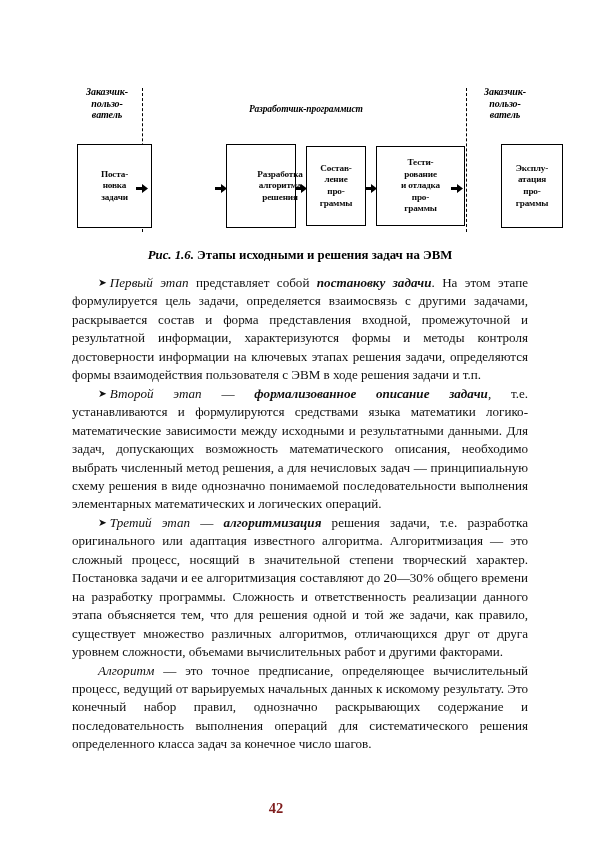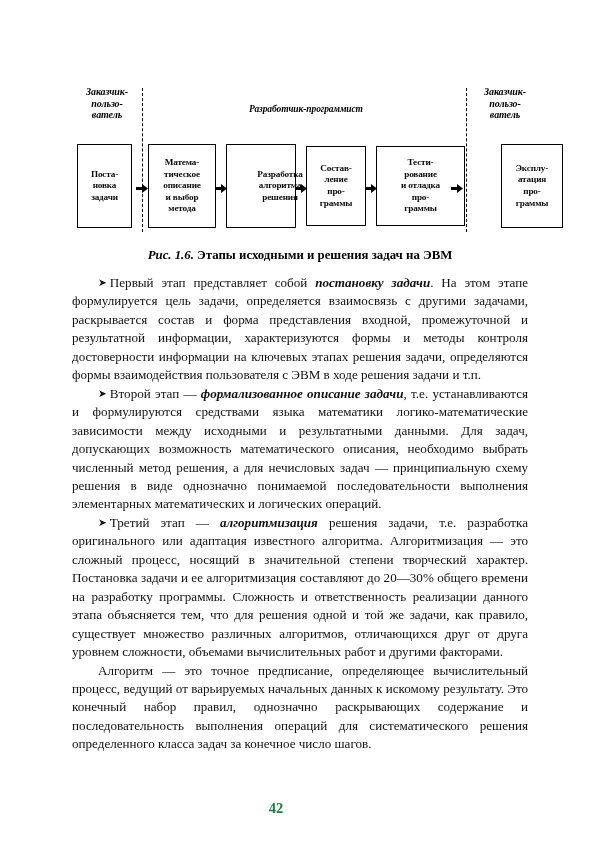--- a/index.html
+++ b/index.html
@@ -81,21 +81,21 @@
     padding: 1px 2px;
   }
   .node-text {
     font-weight: bold;
     font-size: 9.2px;
     line-height: 11.6px;
     text-align: center;
     white-space: pre-line;
     letter-spacing: -0.15px;
   }
-  .node.n1 { left: 1px;   width: 55px; }
+  .node.n1 { left: 1px;   width: 75px; }
   .node.n2 { left: 72px;  width: 68px; }
   .node.n3 { left: 150px; width: 70px; padding-left: 40px; }
   .node.n4 { left: 230px; width: 60px; top: 2px; height: 80px; }
   .node.n5 { left: 300px; width: 89px; top: 2px; height: 80px; }
   .node.n6 { left: 396px; width: 62px; margin-left: 29px; }
 
   .arrow {
     position: absolute;
     top: 40px;
     width: 12px;
@@ -139,32 +139,32 @@
     text-justify: inter-word;
     text-indent: 26px;
     color: #101010;
     hyphens: manual;
   }
   p.para .bullet {
     font-size: 10.5px;
     vertical-align: 1px;
     letter-spacing: 3px;
   }
-  .it   { }
+  .it   { font-style: italic; }
   .bi   { font-style: italic; font-weight: bold; }
 
   .page-number {
     position: absolute;
     left: 0;
     top: 800px;
     width: 552px;
     text-align: center;
     font-size: 14.5px;
     font-weight: bold;
-    color: #15803d;
+    color: #7f1d1d;
   }
 </style>
 </head>
 <body>
 
 <div class="page">
 
   <div class="figure">
 
     <div class="role-band role-left">
@@ -185,27 +185,20 @@
 
     <div class="divider d1"></div>
     <div class="divider d2"></div>
 
     <div class="boxrow">
 
       <div class="node n1">
         <div class="node-text">Поста-
 новка
 задачи</div>
-      </div>
-      <div class="node n2">
-        <div class="node-text">Матема-
-тическое
-описание
-и выбор
-метода</div>
       </div>
       <div class="node n3">
         <div class="node-text">Разработка
 алгоритма
 решения</div>
       </div>
       <div class="node n4">
         <div class="node-text">Состав-
 ление
 про-

